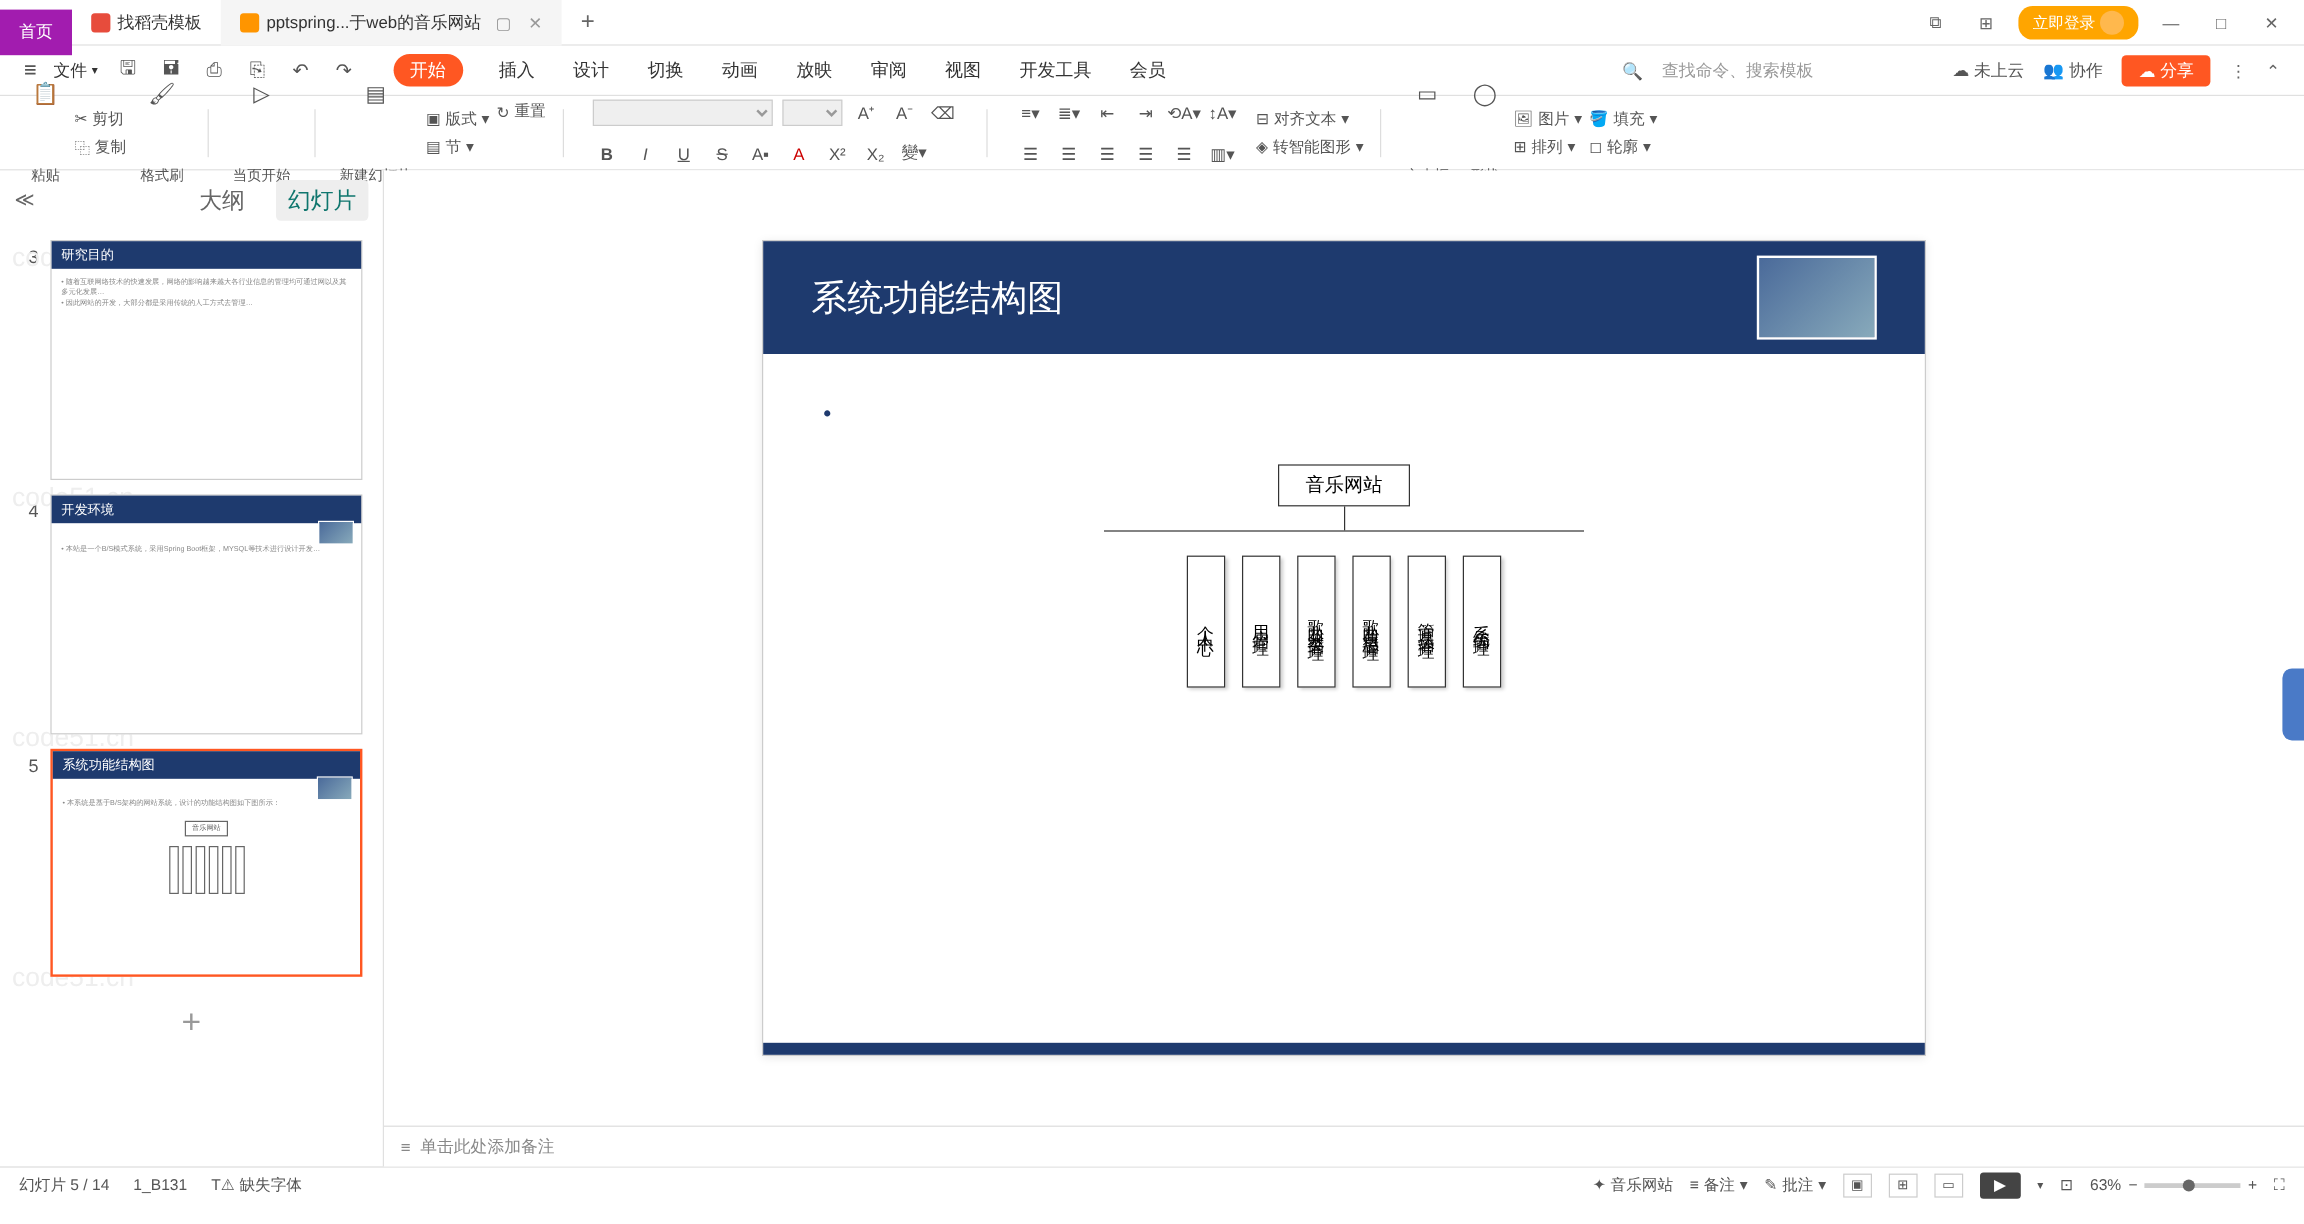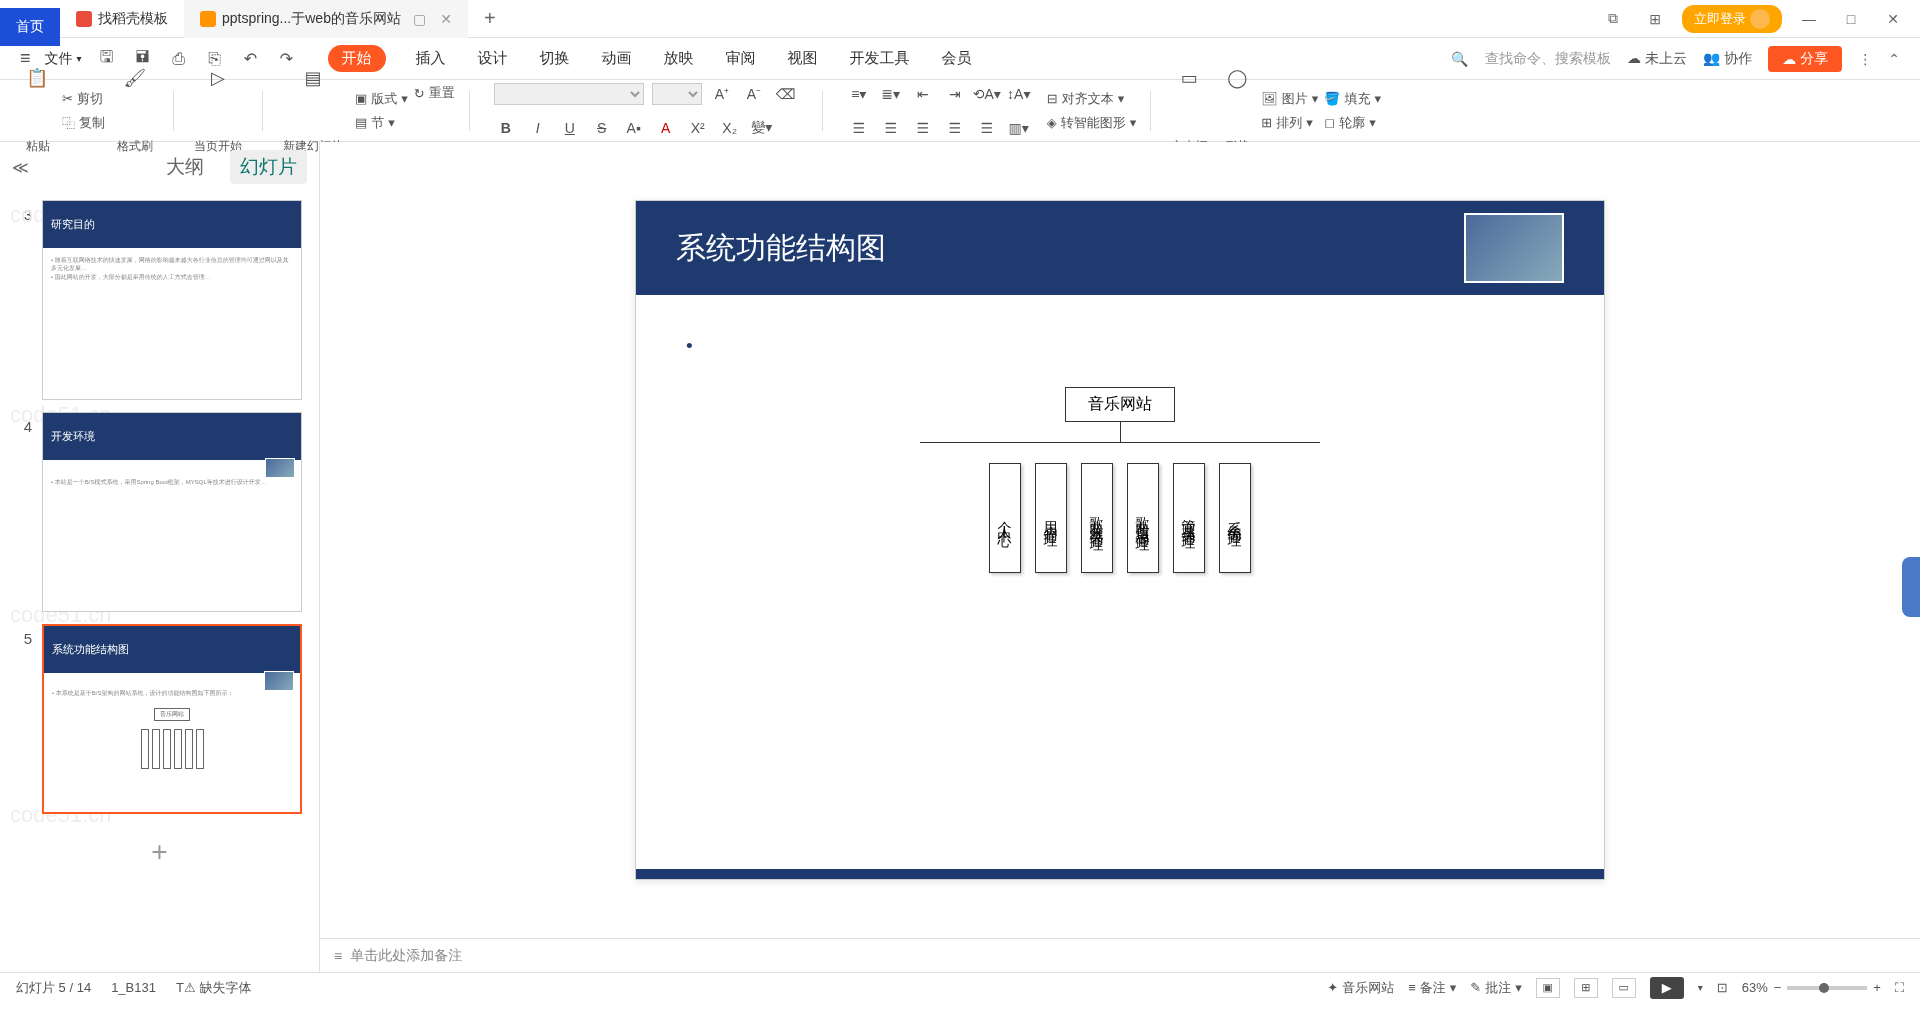--- a/index.html
+++ b/index.html
@@ -1,19 +1,19 @@
 <!DOCTYPE html>
 <html><head>
 <meta charset="utf-8">
 <style>
 * { margin: 0; padding: 0; box-sizing: border-box; font-family: "Microsoft YaHei", sans-serif; }
 body { background: #fff; width: 1920px; height: 1020px; overflow: hidden; position: relative; }
 .titlebar { height: 38px; background: #fff; display: flex; align-items: center; border-bottom: 1px solid #e0e0e0; }
 .tab { height: 38px; display: flex; align-items: center; padding: 0 16px; font-size: 14px; color: #333; gap: 6px; position: relative; }
-.tab.home { background: #1d4ed8; color: #fff; margin-top: 16px; }
+.tab.home { background: #a21caf; color: #fff; margin-top: 16px; }
 .tab.active { background: #f5f5f5; }
 .tab .close { margin-left: 8px; color: #999; cursor: pointer; }
 .tab-icon { width: 16px; height: 16px; display: inline-block; }
 .tab-icon.red { background: #e74c3c; border-radius: 3px; }
 .tab-icon.orange { background: #ff9500; border-radius: 3px; }
 .titlebar-right { margin-left: auto; display: flex; align-items: center; gap: 12px; padding-right: 12px; }
 .login-btn { background: #ffa500; color: #fff; padding: 4px 12px; border-radius: 12px; font-size: 13px; display: flex; align-items: center; gap: 4px; }
 .avatar-circle { width: 20px; height: 20px; background: #ffb84d; border-radius: 50%; }
 .win-btn { width: 30px; height: 30px; display: flex; align-items: center; justify-content: center; color: #666; font-size: 14px; }
 
@@ -41,21 +41,21 @@
 .sidebar { width: 320px; border-right: 1px solid #e0e0e0; display: flex; flex-direction: column; }
 .side-tabs { display: flex; align-items: center; padding: 8px 12px; gap: 16px; }
 .side-tab { font-size: 19px; color: #666; padding: 4px 10px; }
 .side-tab.active { background: #eee; border-radius: 4px; color: #0f766e; }
 .collapse-btn { color: #666; margin-right: auto; }
 .thumbs { flex: 1; overflow-y: auto; padding: 8px 16px; }
 .thumb-row { display: flex; align-items: flex-start; gap: 10px; margin-bottom: 12px; }
 .thumb-num { font-size: 15px; color: #555; width: 16px; text-align: right; padding-top: 6px; }
 .thumb { width: 260px; background: #fff; border: 1px solid #ccc; position: relative; }
 .thumb.selected { border: 2px solid #ff5722; }
-.thumb-header { background: #1e3a6e; color: #fff; font-size: 11px; padding: 16px 8px; }
+.thumb-header { background: #1e3a6e; color: #fff; font-size: 11px; padding: 4px 8px; }
 .thumb-body { padding: 8px; font-size: 8px; color: #666; min-height: 100px; }
 .thumb-add { text-align: center; font-size: 28px; color: #999; padding: 10px; cursor: pointer; }
 
 .canvas-area { flex: 1; background: #fff; position: relative; display: flex; flex-direction: column; }
 .slide-canvas { flex: 1; display: flex; align-items: center; justify-content: center; position: relative; }
 .slide { width: 970px; height: 680px; background: #fff; border: 1px solid #ccc; box-shadow: 0 2px 8px rgba(0,0,0,0.1); position: relative; }
 .slide-title-bar { background: #1e3a6e; color: #fff; padding: 12px 40px; font-size: 30px; display: flex; align-items: center; justify-content: space-between; }
 .slide-img { width: 100px; height: 70px; background: linear-gradient(135deg,#4a6a9a,#8ab); border: 2px solid #fff; }
 .slide-content { padding: 40px 50px; }
 .bullet { font-size: 19px; color: #333; display: flex; gap: 12px; margin-bottom: 30px; }
@@ -131,21 +131,21 @@
     <span class="menu-tab">动画</span>
     <span class="menu-tab">放映</span>
     <span class="menu-tab">审阅</span>
     <span class="menu-tab">视图</span>
     <span class="menu-tab">开发工具</span>
     <span class="menu-tab">会员</span>
   </div>
   <div class="menu-right">
     <span>🔍</span>
     <span class="search-box">查找命令、搜索模板</span>
-    <span style="">☁ <span>未上云</span></span>
+    <span style="margin-left:100px">☁ <span>未上云</span></span>
     <span>👥 <span>协作</span></span>
     <div class="share-btn">
       <span>☁</span>
       <span>分享</span>
     </div>
     <span style="color:#666">⋮</span>
     <span style="color:#666">⌃</span>
   </div>
 </div>
 

